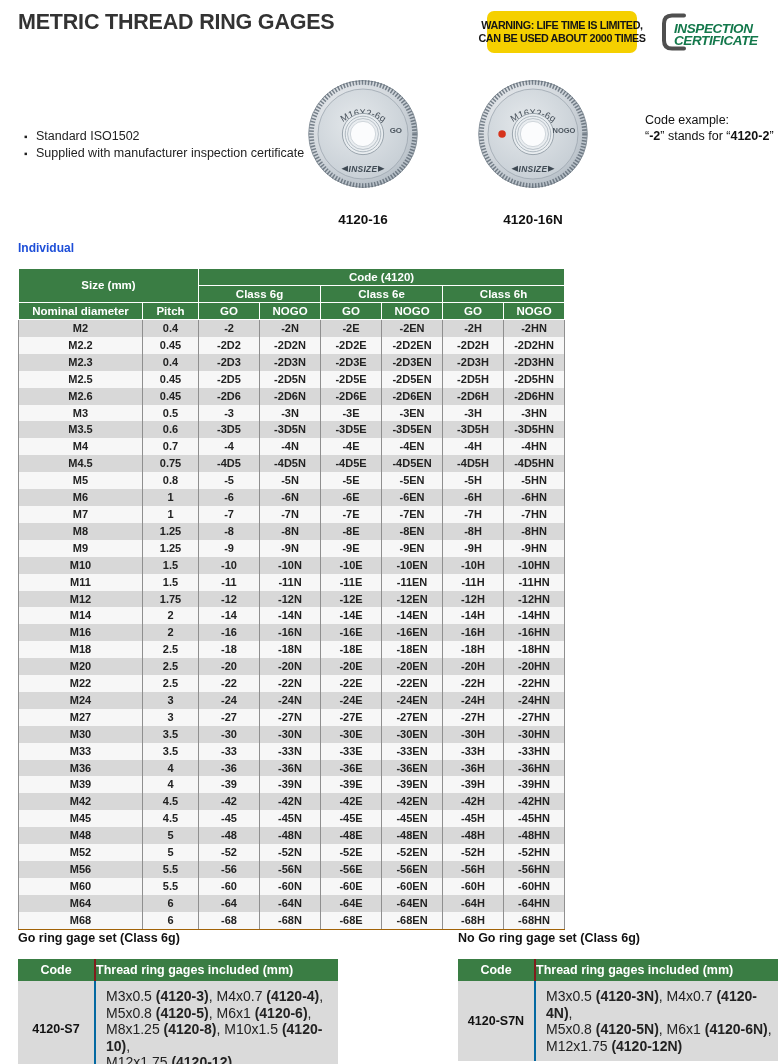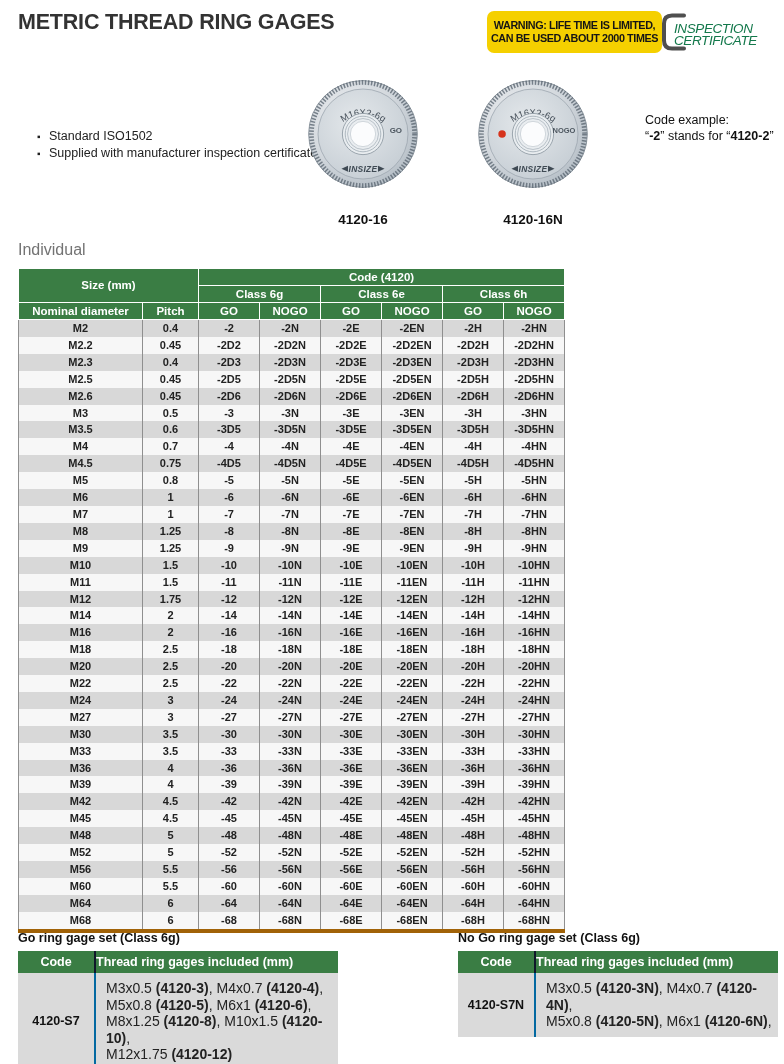--- a/index.html
+++ b/index.html
@@ -2,64 +2,64 @@
 <html><head>
 <meta charset="utf-8">
 <style>
   html,body{margin:0;padding:0;background:#fff;}
   .page{position:relative;width:784px;height:1064px;background:#ffffff;
         font-family:"Liberation Sans", sans-serif;color:#222;overflow:hidden;}
 
   
   .page-title{position:absolute;left:18px;top:10px;font-size:21.5px;font-weight:bold;
               color:#333;letter-spacing:-0.2px;}
-  .warning-box{position:absolute;left:487px;top:11px;width:175px;height:42px;
+  .warning-box{position:absolute;left:487px;top:11px;width:150px;height:42px;
                background:#f5d000;border-radius:7px;display:flex;flex-direction:column;
                justify-content:center;align-items:center;}
   .warning-box .wline{font-size:10.8px;font-weight:bold;color:#151515;line-height:13.5px;
                       letter-spacing:-0.4px;white-space:nowrap;}
   .cert-wrap{position:absolute;left:660px;top:10px;width:118px;height:50px;}
   .cert-icon{position:absolute;left:0;top:2px;}
   .cert-text{position:absolute;left:14px;top:13px;font-size:13.5px;line-height:11.5px;
-             font-weight:normal;font-style:italic;color:#13784b;letter-spacing:-0.4px;}
+             font-weight:bold;font-style:italic;color:#13784b;letter-spacing:-0.4px;}
 
   
-  .features{position:absolute;left:37px;top:128px;margin:0;padding:0;list-style:none;}
+  .features{position:absolute;left:24px;top:128px;margin:0;padding:0;list-style:none;}
   .features li{font-size:12.5px;color:#222;line-height:17px;padding-left:12px;position:relative;}
   .features li::before{content:"▪";position:absolute;left:0;top:0;font-size:10px;color:#222;}
 
   .ring-fig{position:absolute;width:120px;text-align:center;}
   .ring-fig.left{left:303px;top:74px;}
   .ring-fig.right{left:473px;top:74px;}
   .ring-caption{margin-top:14px;font-size:13.5px;font-weight:bold;color:#111;}
 
   .code-example{position:absolute;left:645px;top:112px;font-size:12.5px;line-height:16px;color:#111;}
   .code-example .bold{font-weight:bold;}
 
   
-  .individual-label{position:absolute;left:18px;top:241px;font-size:16px;font-weight:normal;color:#737373;}
+  .individual-label{position:absolute;left:18px;top:241px;font-size:12px;font-weight:bold;color:#1d4ed8;}
   table.main-table{position:absolute;left:18px;top:268px;width:546px;border-collapse:collapse;
                    table-layout:fixed;}
   table.main-table th{background:#3a7d44;color:#fff;font-size:11.5px;font-weight:bold;
                       border:1px solid #fff;height:16px;padding:0;line-height:15px;text-align:center;}
   table.main-table td{font-size:11px;font-weight:bold;color:#222;text-align:center;
                       border-left:1px solid #8f8f8f;border-right:1px solid #8f8f8f;
                       height:16.9px;padding:0;line-height:16.9px;white-space:nowrap;}
   table.main-table tbody tr:nth-child(odd){background:#d8d8d8;}
   table.main-table tbody tr:nth-child(even){background:#f7f7f7;}
-  table.main-table tbody tr:last-child td{border-bottom:4px solid #a16207;margin-left:32px;}
+  table.main-table tbody tr:last-child td{border-bottom:1px solid #a16207;margin-left:32px;}
 
   
   .set-block{position:absolute;width:320px;}
   .set-block.left{left:18px;top:931px;}
   .set-block.right{left:458px;top:931px;}
-  .set-title{font-size:12.5px;font-weight:bold;color:#111;margin-bottom:6px;}
+  .set-title{font-size:12.5px;font-weight:bold;color:#111;margin-bottom:14px;}
   .set-header{display:flex;height:22px;background:#3a7d44;color:#fff;font-weight:bold;font-size:12.5px;}
   .set-header .code-col{width:78px;display:flex;align-items:center;justify-content:center;
-                        border-right:2px solid #0f172a;box-sizing:border-box;}
+                        border-right:2px solid #7f1d1d;box-sizing:border-box;}
   .set-header .desc-col{flex:1;display:flex;align-items:center;}
   .set-body{display:flex;background:#dadada;}
   .set-body .code-col{width:78px;display:flex;align-items:center;justify-content:center;
                       font-size:12.5px;font-weight:bold;color:#111;
                       border-right:2px solid #0369a1;box-sizing:border-box;}
   .set-body .desc-col{flex:1;padding:7px 6px 7px 10px;font-size:14px;line-height:16.5px;color:#222;border-radius:8px;}
   .set-body .bold{font-weight:bold;}
 </style>
 </head>
 <body>
@@ -577,17 +577,18 @@
     <div class="set-title">No Go ring gage set (Class 6g)</div>
     <div class="set-header">
       <div class="code-col">Code</div>
       <div class="desc-col">Thread ring gages included (mm)</div>
     </div>
     <div class="set-body">
       <div class="code-col">4120-S7N</div>
       <div class="desc-col">
           <div><span>M3x0.5 </span><span class="bold">(4120-3N)</span><span>, M4x0.7 </span><span class="bold">(4120-4N)</span><span>,</span></div>
           <div><span>M5x0.8 </span><span class="bold">(4120-5N)</span><span>, M6x1 </span><span class="bold">(4120-6N)</span><span>,</span></div>
+          <div><span>M12x1.75 </span><span class="bold">(4120-12N)</span></div>
         </div>
     </div>
   </div>
 
 </div>
 
 </body></html>

